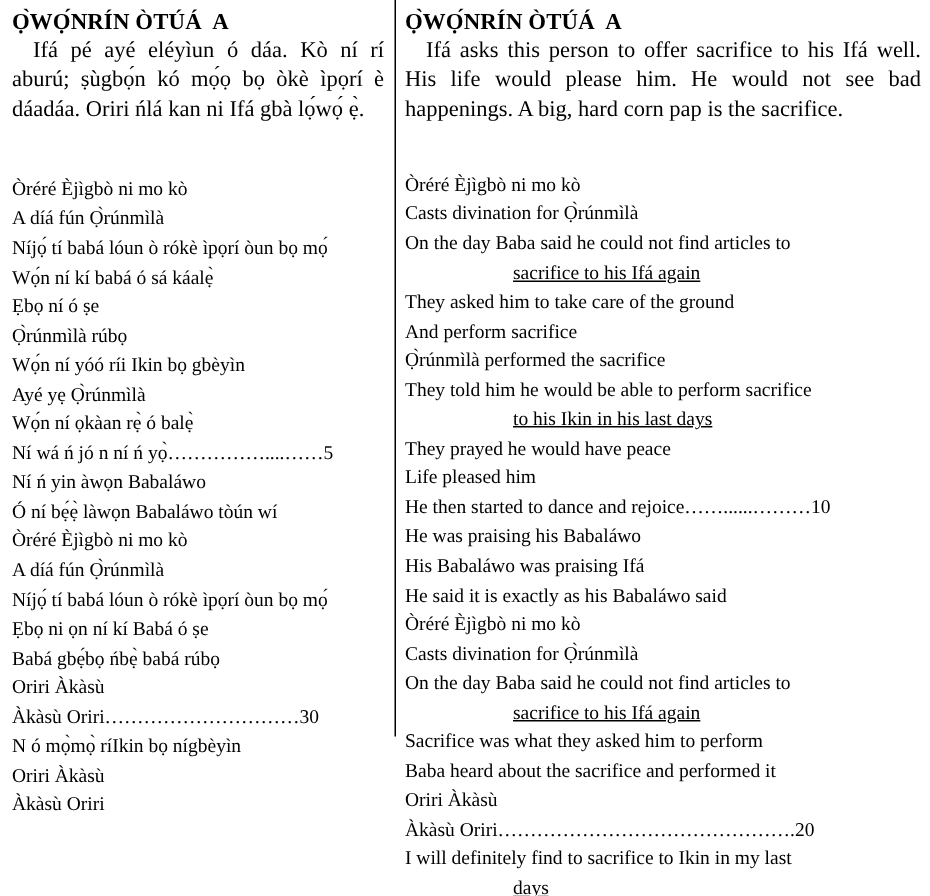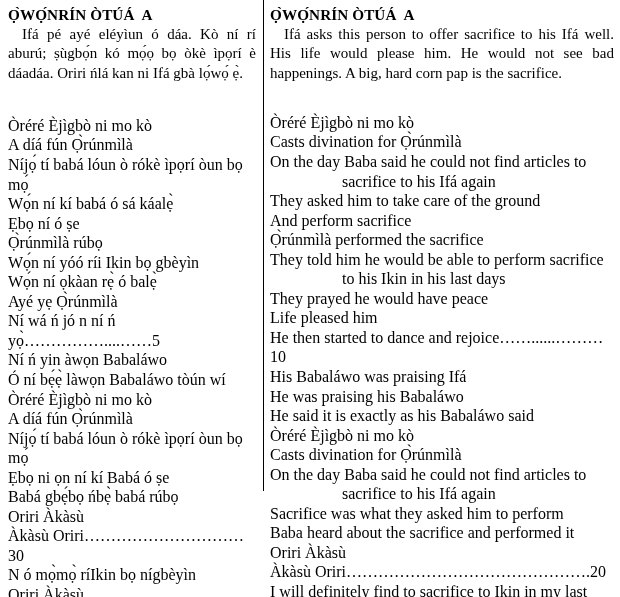--- a/index.html
+++ b/index.html
@@ -67,48 +67,49 @@
     padding: 0;
     list-style: none;
   }
   .verse-left {
     margin-top: 33px;
   }
   .verse-right {
     margin-top: 30px;
   }
   .line {
-    font-size: 16px;
+    font-size: 13px;
     line-height: 19.55px;
     white-space: pre-wrap;
     margin: 0;
   }
   .line.indent-r {
     padding-left: 72px;
+    text-decoration: underline;
   }
 </style>
 </head>
 <body>
 
 <div class="page">
   <div class="columns">
 
     <div class="col col-left">
       <div class="chapter-title">Ọ̀WỌ́NRÍN ÒTÚÁ  A</div>
       <p class="intro intro-left">Ifá pé ayé eléyìun ó dáa. Kò ní rí aburú; ṣùgbọ́n kó mọ́ọ  bọ òkè ìpọrí è dáadáa. Oriri ńlá kan ni Ifá gbà lọ́wọ́ ẹ̀.</p>
       <div class="verse verse-left">
           <div class="line">Òréré Èjìgbò ni mo kò</div>
           <div class="line">A díá fún Ọ̀rúnmìlà</div>
           <div class="line">Níjọ́ tí babá lóun ò rókè ìpọrí òun bọ mọ́</div>
           <div class="line">Wọ́n ní kí babá ó sá káalẹ̀</div>
           <div class="line">Ẹbọ ní ó ṣe</div>
           <div class="line">Ọ̀rúnmìlà rúbọ</div>
           <div class="line">Wọ́n ní yóó ríi Ikin bọ gbèyìn</div>
+          <div class="line">Ayé yẹ Ọ̀rúnmìlà</div>
           <div class="line">Wọ́n ní ọkàan rẹ̀ ó balẹ̀</div>
-          <div class="line">Ayé yẹ Ọ̀rúnmìlà</div>
           <div class="line">Ní wá ń jó n ní ń yọ̀……………....……5</div>
           <div class="line">Ní ń yin àwọn Babaláwo</div>
           <div class="line">Ó ní bẹ́ẹ̀ làwọn Babaláwo tòún wí</div>
           <div class="line">Òréré Èjìgbò ni mo kò</div>
           <div class="line">A díá fún Ọ̀rúnmìlà</div>
           <div class="line">Níjọ́ tí babá lóun ò rókè ìpọrí òun bọ mọ́</div>
           <div class="line">Ẹbọ ni ọn ní kí Babá ó ṣe</div>
           <div class="line">Babá gbẹ́bọ ńbẹ̀ babá rúbọ</div>
           <div class="line">Oriri Àkàsù</div>
           <div class="line">Àkàsù Oriri…………………………30</div>
@@ -127,22 +128,22 @@
           <div class="line">On the day Baba said he could not find articles to</div>
           <div class="line indent-r">sacrifice to his Ifá again</div>
           <div class="line">They asked him to take care of the ground</div>
           <div class="line">And perform sacrifice</div>
           <div class="line">Ọ̀rúnmìlà performed the sacrifice</div>
           <div class="line">They told him he would be able to perform sacrifice</div>
           <div class="line indent-r">to his Ikin in his last days</div>
           <div class="line">They prayed he would have peace</div>
           <div class="line">Life pleased him</div>
           <div class="line">He then started to dance and rejoice……......………10</div>
+          <div class="line">He was praising his Babaláwo</div>
           <div class="line">His Babaláwo was praising Ifá</div>
-          <div class="line">He was praising his Babaláwo</div>
           <div class="line">He said it is exactly as his Babaláwo said</div>
           <div class="line">Òréré Èjìgbò ni mo kò</div>
           <div class="line">Casts divination for Ọ̀rúnmìlà</div>
           <div class="line">On the day Baba said he could not find articles to</div>
           <div class="line indent-r">sacrifice to his Ifá again</div>
           <div class="line">Sacrifice was what they asked him to perform</div>
           <div class="line">Baba heard about the sacrifice and performed it</div>
           <div class="line">Oriri Àkàsù</div>
           <div class="line">Àkàsù Oriri……………………………………….20</div>
           <div class="line">I will definitely find to sacrifice to Ikin in my last</div>

